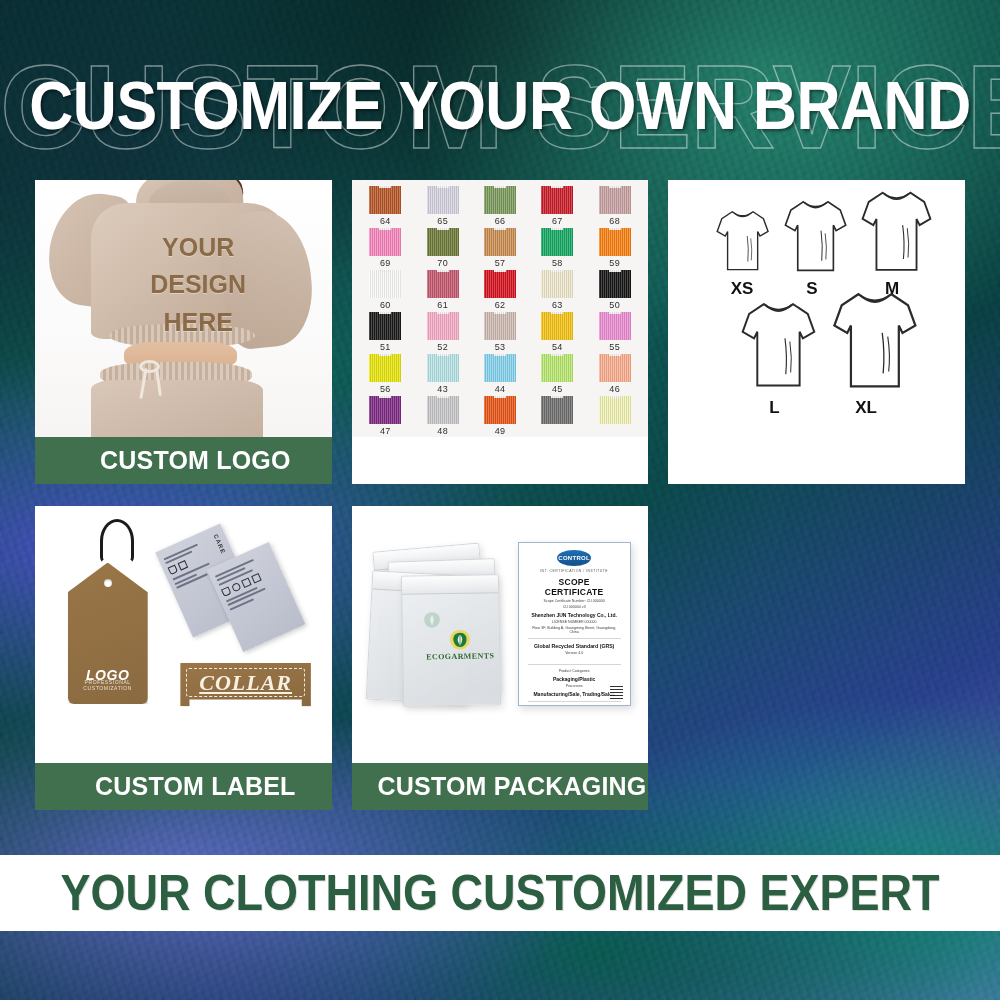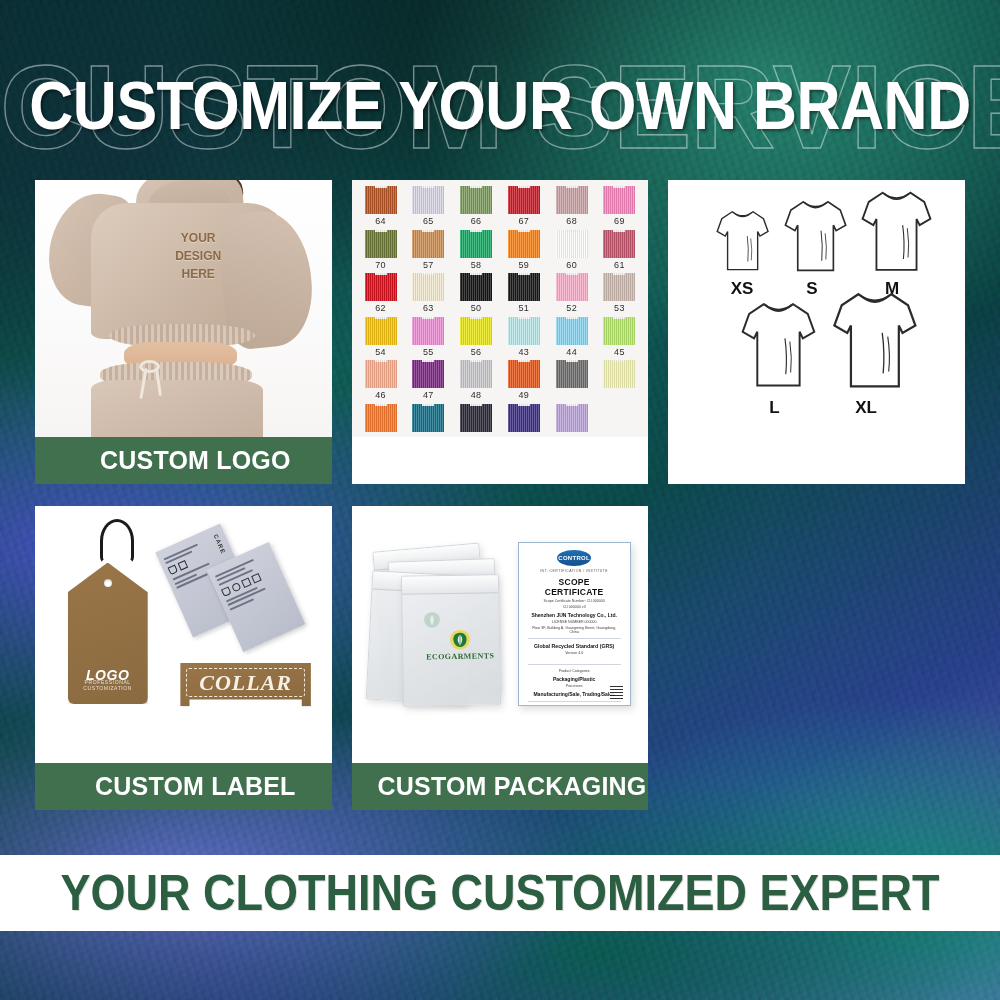--- a/index.html
+++ b/index.html
@@ -121,21 +121,21 @@
     background:linear-gradient(160deg,#d9c7b8,#c4af9e); border-radius:14% 16% 6% 6%; }
   .hd-string1 { position:absolute; left:36%; top:73%; width:3px; height:12%;
     background:#efe6dc; border-radius:2px; transform:rotate(10deg); }
   .hd-string2 { position:absolute; left:41%; top:73%; width:3px; height:11%;
     background:#efe6dc; border-radius:2px; transform:rotate(-8deg); }
   .hd-knot { position:absolute; left:35%; top:70%; width:7%; height:5%;
     border:3px solid #efe6dc; border-radius:50%; }
   .hd-text {
     position:absolute; left:33%; top:19%; width:44%;
     text-align:center; color:#8a6a47;
-    font-size:12px; font-weight:bold; line-height:1.5;
+    font-size:25px; font-weight:bold; line-height:1.5;
     text-shadow:0 1px 0 rgba(255,255,255,.35);
     font-family:"Liberation Sans", sans-serif;
   }
 
   
   .fabric-scene { position:absolute; inset:0;
     background:
       radial-gradient(circle at 50% 55%, #7f9468 0%, #a7b98c 9%, #d5e0c2 20%, #e6eed8 34%, #d2dec0 48%, #e9f0dd 62%, #cfdcba 78%, #dee8ca 100%);
   }
   .fb-swirl1 { position:absolute; left:20%; top:26%; width:62%; height:60%;
@@ -160,21 +160,21 @@
     background:linear-gradient(60deg, rgba(255,255,255,.72), rgba(145,165,115,.24));
     border-radius:50% 50% 45% 55%; filter:blur(6px); }
   .fb-fold-d { position:absolute; left:52%; top:64%; width:60%; height:42%;
     background:linear-gradient(300deg, rgba(255,255,255,.68), rgba(135,155,105,.28));
     border-radius:55% 45% 50% 50%; filter:blur(6px); }
   .fb-sheen { position:absolute; inset:0;
     background:linear-gradient(115deg, rgba(255,255,255,.32) 0%, rgba(255,255,255,0) 38%, rgba(255,255,255,.22) 66%, rgba(255,255,255,0) 100%); }
 
   
   .color-scene { position:absolute; inset:0; background:#f6f5f3; padding:6px 5px 2px; }
-  .color-grid { display:grid; grid-template-columns:repeat(6,1fr); row-gap:2px; height:100%; }
+  .color-grid { display:grid; grid-template-columns:repeat(5,1fr); row-gap:2px; height:100%; }
   .sw { display:flex; flex-direction:column; align-items:center; justify-content:flex-start; }
   .tee {
     width:32px; height:28px; position:relative;
     background:currentColor;
     -webkit-mask:
       radial-gradient(circle 6px at 16px 1px, transparent 98%, #000 100%) 0 0/100% 9px no-repeat,
       linear-gradient(#000,#000) 0 8px/100% 22px no-repeat,
       linear-gradient(#000,#000) 0 2px/100% 8px no-repeat;
     mask:
       radial-gradient(circle 6px at 16px 1px, transparent 98%, #000 100%) 0 0/100% 9px no-repeat,
@@ -231,21 +231,21 @@
   .collar-band {
     position:absolute; left:49%; top:61%; width:44%; height:17%;
     background:linear-gradient(170deg,#9a7648,#8a6940);
     box-shadow:2px 3px 6px rgba(0,0,0,.2);
     clip-path:polygon(0 0, 100% 0, 100% 100%, 93% 100%, 93% 84%, 7% 84%, 7% 100%, 0 100%);
   }
   .collar-inner { position:absolute; left:6px; top:5px; right:6px; bottom:9px;
     border:1.5px dashed #f3ead9; border-radius:3px;
     display:flex; align-items:center; justify-content:center; }
   .collar-text { color:#f7f1e4; font-size:22px; font-weight:bold; font-style:italic;
-    letter-spacing:1px; font-family:"Liberation Serif", serif; }
+    letter-spacing:1px; font-family:"Liberation Serif", serif;text-decoration:underline; }
 
   
   .pkg-scene { position:absolute; inset:0; background:#fff; }
   .polybag { position:absolute; background:linear-gradient(150deg, rgba(238,240,242,.96), rgba(214,218,222,.92));
     border:1px solid #d2d6da; box-shadow:2px 3px 7px rgba(0,0,0,.12); border-radius:2px; }
   .polybag .flap { position:absolute; left:0; top:0; width:100%; height:14%;
     background:linear-gradient(180deg,rgba(255,255,255,.85),rgba(225,228,232,.5));
     border-bottom:1px solid #c9cdd2; }
   .eco-logo { position:absolute; display:flex; flex-direction:column; align-items:center; }
   .eco-mark { width:26px; height:24px; position:relative; }

